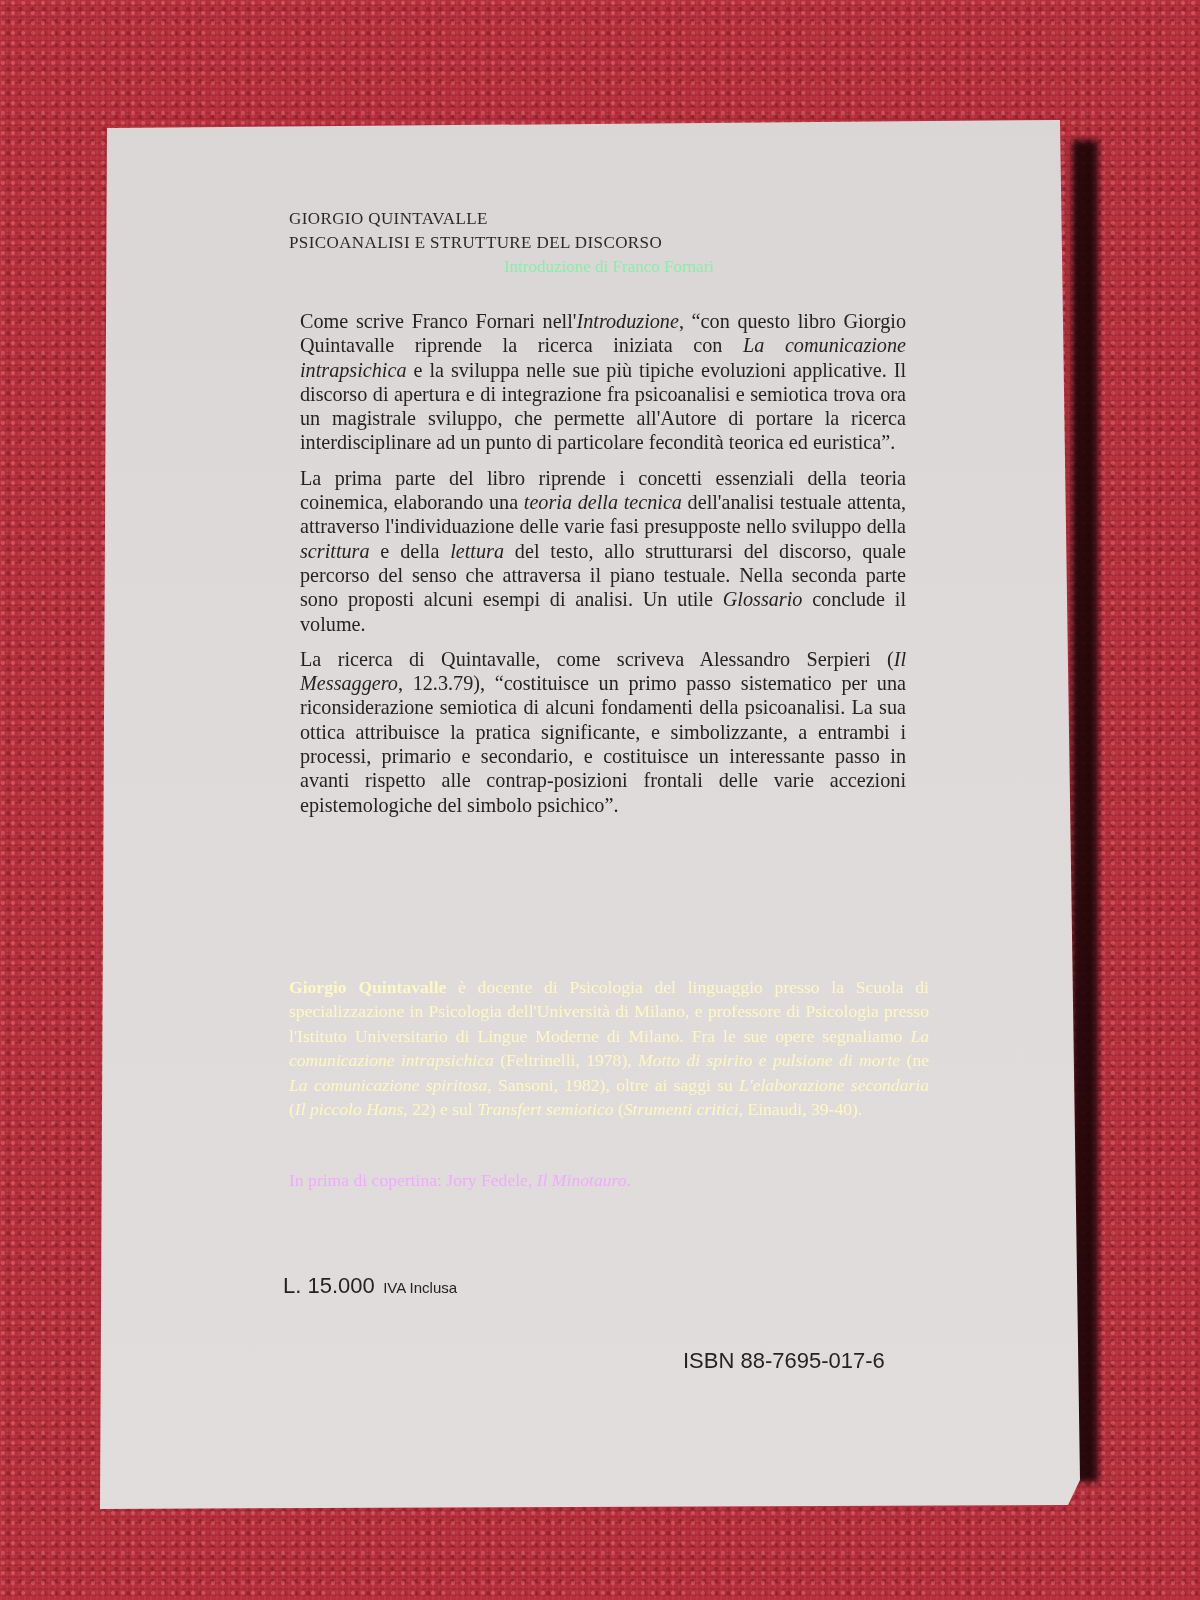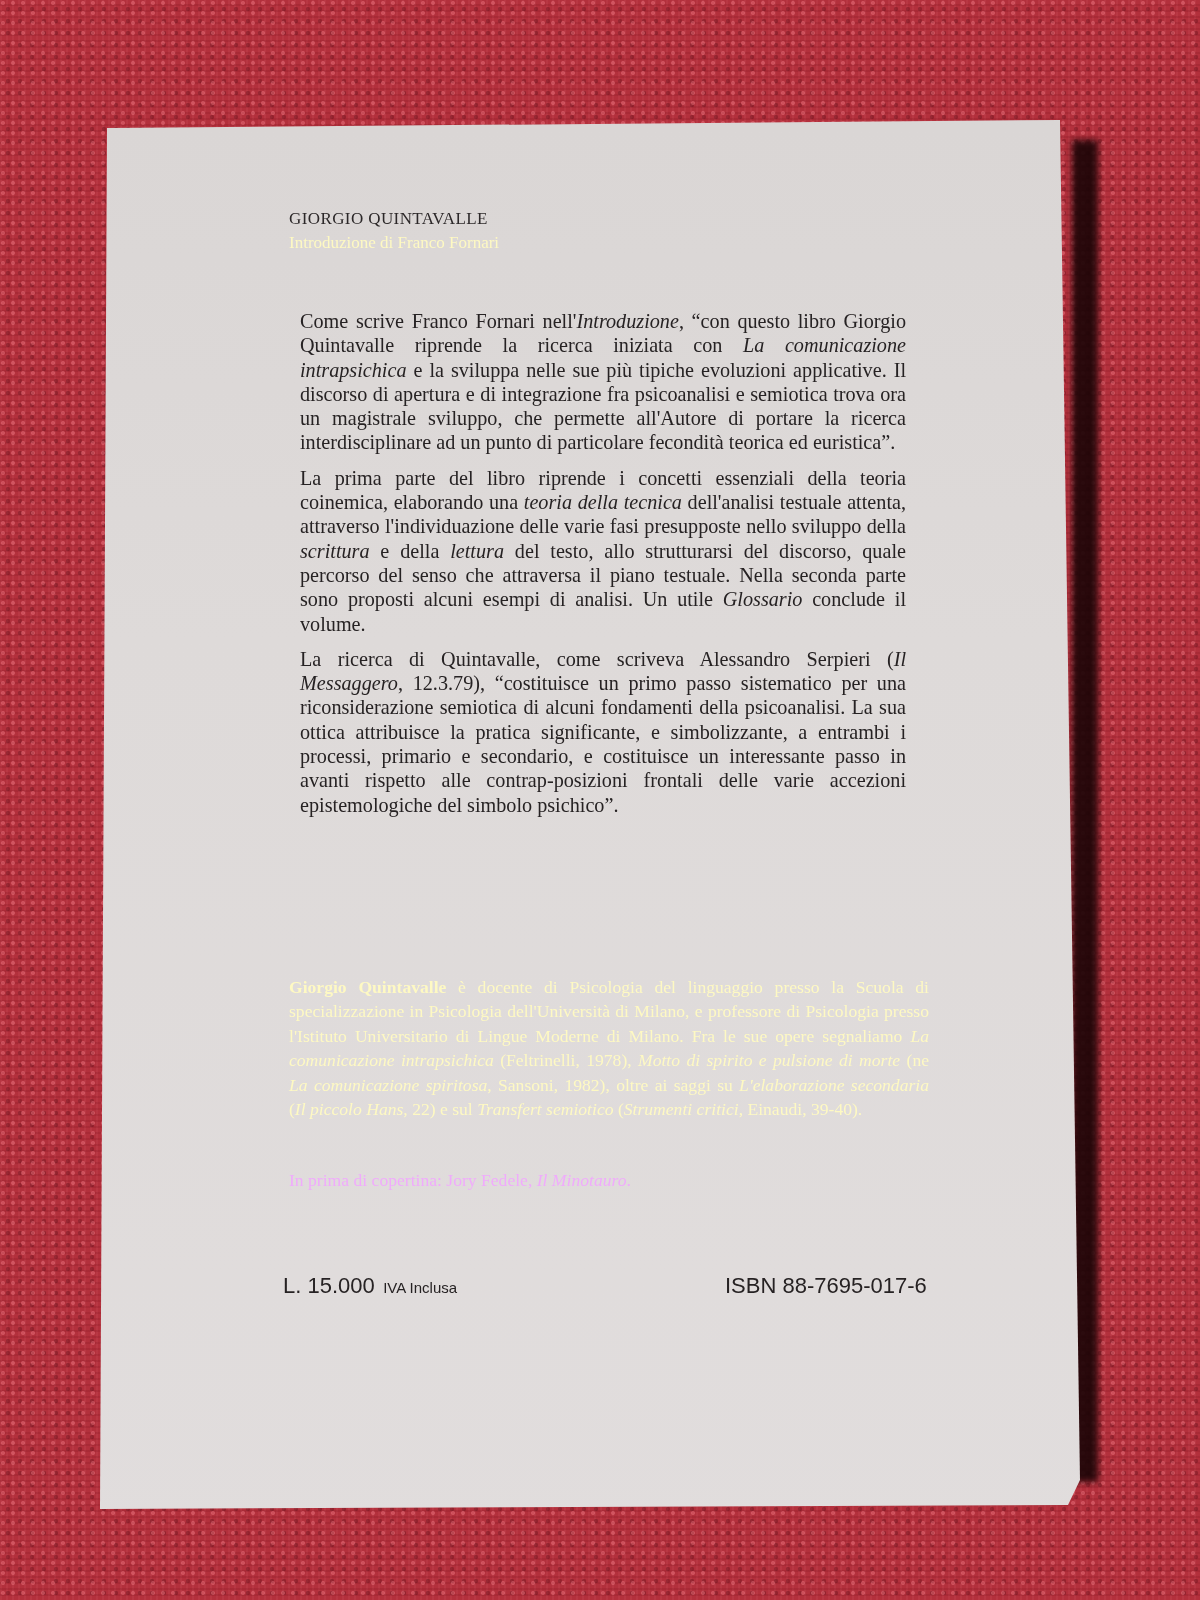--- a/index.html
+++ b/index.html
@@ -57,21 +57,22 @@
       font-family: "Liberation Serif", "DejaVu Serif", serif;
       font-size: 17px;
       letter-spacing: 0.4px;
       line-height: 24px;
       color: #2c2829;
     }
     .header .intro {
       font-family: "Liberation Serif", "DejaVu Serif", serif;
       font-size: 17px;
       line-height: 24px;
-      color: #fef9c3;
+      color: #86efac;
+      text-align: center;
     }
     .blurb {
       position: absolute;
       left: 289px;
       top: 298px;
       width: 628px;
       font-family: "Liberation Serif", "DejaVu Serif", serif;
       font-size: 20.2px;
       line-height: 24.3px;
       color: #262223;
@@ -117,38 +118,38 @@
       top: 1273px;
       font-family: "Liberation Sans", "DejaVu Sans", sans-serif;
       color: #262223;
       white-space: nowrap;
     }
     .price .amount { font-size: 22px; }
     .price .vat { font-size: 15px; margin-left: 4px; }
     .isbn {
       position: absolute;
       left: 683px;
-      top: 1273px;
+      top: 1348px;
       font-family: "Liberation Sans", "DejaVu Sans", sans-serif;
       font-size: 22px;
       color: #262223;
       white-space: nowrap;
-      margin-left: 42px;
     }
   </style>
 </head>
 <body>
 
 <div class="shadow"></div>
 <div class="book"></div>
 
 <div class="page">
 
   <div class="header">
     <div class="author">GIORGIO QUINTAVALLE</div>
+    <div class="title">PSICOANALISI E STRUTTURE DEL DISCORSO</div>
     <div class="intro">Introduzione di Franco Fornari</div>
   </div>
 
   <div class="blurb">
     <p><span>Come scrive Franco Fornari nell'</span><em>Introduzione</em><span>, “con questo libro Giorgio Quintavalle riprende la ricerca iniziata con </span><em>La comunicazione intrapsichica</em><span> e la sviluppa nelle sue più tipiche evoluzioni applicative. Il discorso di apertura e di integrazione fra psicoanalisi e semiotica trova ora un magistrale sviluppo, che permette all'Autore di portare la ricerca interdisciplinare ad un punto di particolare fecondità teorica ed euristica”.</span></p>
     <p><span>La prima parte del libro riprende i concetti essenziali della teoria coinemica, elaborando una </span><em>teoria della tecnica</em><span> dell'analisi testuale attenta, attraverso l'individuazione delle varie fasi presupposte nello sviluppo della </span><em>scrittura</em><span> e della </span><em>lettura</em><span> del testo, allo strutturarsi del discorso, quale percorso del senso che attraversa il piano testuale. Nella seconda parte sono proposti alcuni esempi di analisi. Un utile </span><em>Glossario</em><span> conclude il volume.</span></p>
     <p><span>La ricerca di Quintavalle, come scriveva Alessandro Serpieri (</span><em>Il Messaggero</em><span>, 12.3.79), “costituisce un primo passo sistematico per una riconsiderazione semiotica di alcuni fondamenti della psicoanalisi. La sua ottica attribuisce la pratica significante, e simbolizzante, a entrambi i processi, primario e secondario, e costituisce un interessante passo in avanti rispetto alle contrap-posizioni frontali delle varie accezioni epistemologiche del simbolo psichico”.</span></p>
   </div>
 
   <div class="bio">

